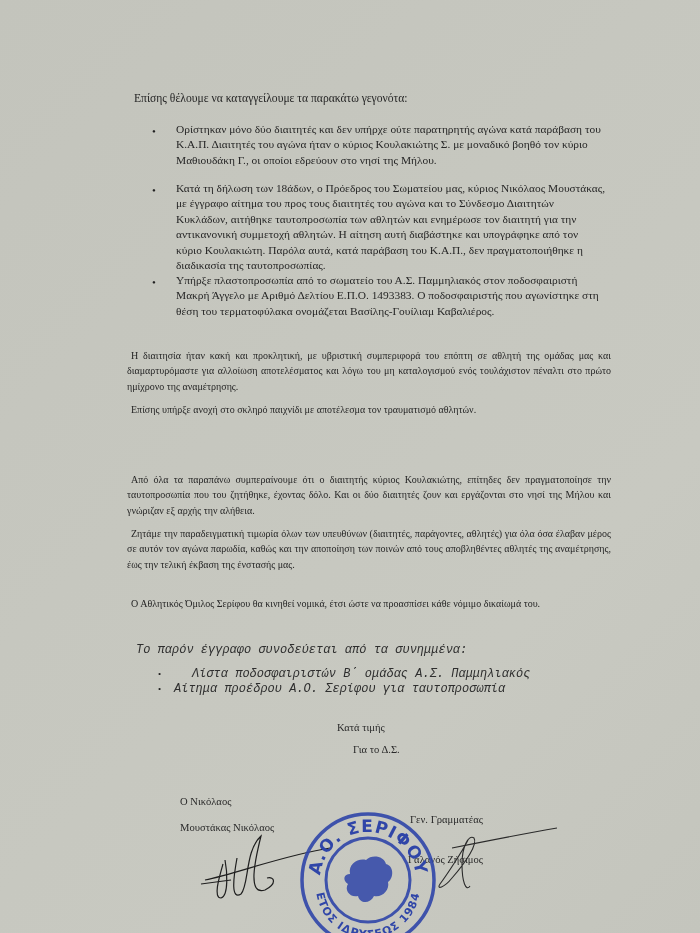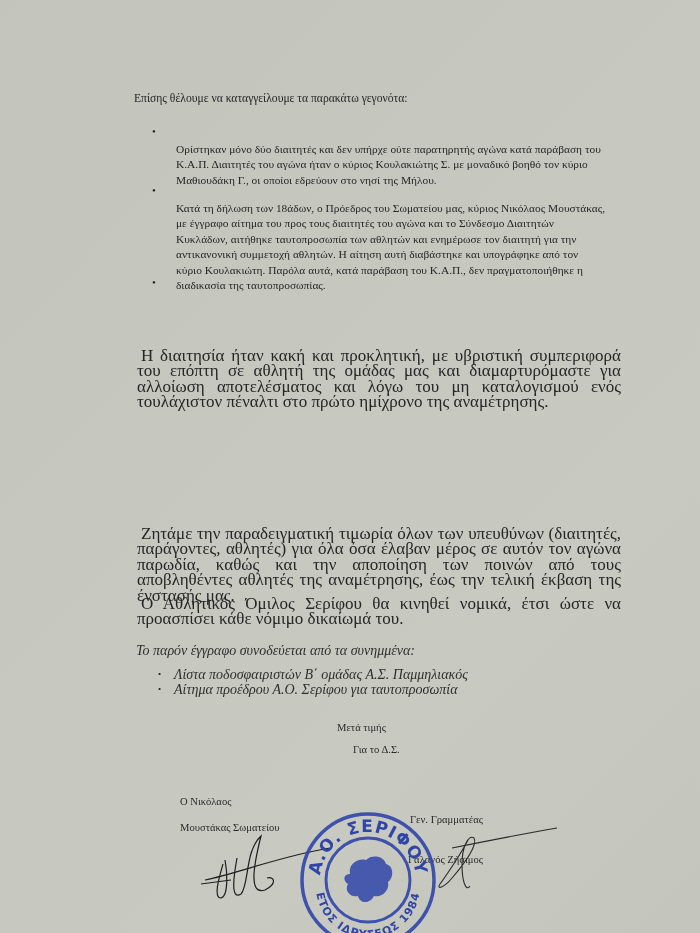--- a/index.html
+++ b/index.html
@@ -6,56 +6,59 @@
     body {
       width:700px; height:933px; overflow:hidden; position:relative;
       background: linear-gradient(135deg, #c3c4bc 0%, #c6c7bf 40%, #c8c9c1 70%, #c4c5bd 100%);
       font-family: "Liberation Serif", "DejaVu Serif", serif;
       color:#2a2a2a;
     }
     .page { position:absolute; left:0; top:0; width:700px; height:933px; }
     .txt { position:absolute; font-size:11.6px; line-height:15.6px; color:#262626; }
     .intro { left:134px; top:91px; }
     .bullet { position:absolute; font-size:11px; color:#222; }
-    .blist { position:absolute; left:176px; width:430px; font-size:11.4px; line-height:15.4px; color:#262626;margin-top:20px; }
-    .para { position:absolute; left:137px; width:484px; font-size:17px; line-height:15.4px; color:#262626; text-align:justify; }
-    .italic { font-style:italic; font-size:14px; line-height:13px; color:#2e2e2e; position:absolute; }
+    .blist { position:absolute; left:176px; width:430px; font-size:11.4px; line-height:15.4px; color:#262626; }
+    .para { position:absolute; left:127px; width:484px; font-size:10px; line-height:15.4px; color:#262626; text-align:justify; }
+    .italic { font-style:italic; font-size:12px; line-height:13px; color:#2e2e2e; position:absolute;font-family:Liberation Mono, monospace; }
     .sig { position:absolute; font-size:10.6px; color:#2a2a2a; }
     svg { position:absolute; }
   </style>
 </head>
 <body>
 
 <div class="page">
 
   <div class="txt intro">Επίσης θέλουμε να καταγγείλουμε τα παρακάτω γεγονότα:</div>
 
   <span class="bullet" style="left:152px;top:125px;">•</span>
   <div class="blist" style="top:122px;">Ορίστηκαν μόνο δύο διαιτητές και δεν υπήρχε ούτε παρατηρητής αγώνα κατά παράβαση του Κ.Α.Π. Διαιτητές του αγώνα ήταν ο κύριος Κουλακιώτης Σ. με μοναδικό βοηθό τον κύριο Μαθιουδάκη Γ., οι οποίοι εδρεύουν στο νησί της Μήλου.</div>
 
   <span class="bullet" style="left:152px;top:184px;">•</span>
   <div class="blist" style="top:181px;">Κατά τη δήλωση των 18άδων, ο Πρόεδρος του Σωματείου μας, κύριος Νικόλαος Μουστάκας, με έγγραφο αίτημα του προς τους διαιτητές του αγώνα και το Σύνδεσμο Διαιτητών Κυκλάδων, αιτήθηκε ταυτοπροσωπία των αθλητών και ενημέρωσε τον διαιτητή για την αντικανονική συμμετοχή αθλητών. Η αίτηση αυτή διαβάστηκε και υπογράφηκε από τον κύριο Κουλακιώτη. Παρόλα αυτά, κατά παράβαση του Κ.Α.Π., δεν πραγματοποιήθηκε η διαδικασία της ταυτοπροσωπίας.</div>
 
   <span class="bullet" style="left:152px;top:276px;">•</span>
+  <div class="blist" style="top:273px;">Υπήρξε πλαστοπροσωπία από το σωματείο του Α.Σ. Παμμηλιακός στον ποδοσφαιριστή Μακρή Άγγελο με Αριθμό Δελτίου Ε.Π.Ο. 1493383. Ο ποδοσφαιριστής που αγωνίστηκε στη θέση του τερματοφύλακα ονομάζεται Βασίλης-Γουίλιαμ Καβαλιέρος.</div>
 
   <div class="para" style="top:348px;text-indent:4px;">Η διαιτησία ήταν κακή και προκλητική, με υβριστική συμπεριφορά του επόπτη σε αθλητή της ομάδας μας και διαμαρτυρόμαστε για αλλοίωση αποτελέσματος και λόγω του μη καταλογισμού ενός τουλάχιστον πέναλτι στο πρώτο ημίχρονο της αναμέτρησης.</div>
+  <div class="para" style="top:402px;text-indent:4px;">Επίσης υπήρξε ανοχή στο σκληρό παιχνίδι με αποτέλεσμα τον τραυματισμό αθλητών.</div>
+  <div class="para" style="top:472px;text-indent:4px;">Από όλα τα παραπάνω συμπεραίνουμε ότι ο διαιτητής κύριος Κουλακιώτης, επίτηδες δεν πραγματοποίησε την ταυτοπροσωπία που του ζητήθηκε, έχοντας δόλο. Και οι δύο διαιτητές ζουν και εργάζονται στο νησί της Μήλου και γνώριζαν εξ αρχής την αλήθεια.</div>
   <div class="para" style="top:596px;text-indent:4px;">Ο Αθλητικός Όμιλος Σερίφου θα κινηθεί νομικά, έτσι ώστε να προασπίσει κάθε νόμιμο δικαίωμά του.</div>
   <div class="para" style="top:526px;text-indent:4px;">Ζητάμε την παραδειγματική τιμωρία όλων των υπευθύνων (διαιτητές, παράγοντες, αθλητές) για όλα όσα έλαβαν μέρος σε αυτόν τον αγώνα παρωδία, καθώς και την αποποίηση των ποινών από τους αποβληθέντες αθλητές της αναμέτρησης, έως την τελική έκβαση της ένστασής μας.</div>
 
   <div class="italic" style="left:136px;top:644px;">Το παρόν έγγραφο συνοδεύεται από τα συνημμένα:</div>
   <span class="bullet" style="left:158px;top:669px;font-size:9px;">•</span>
-  <div class="italic" style="left:174px;top:668px;">Λίστα ποδοσφαιριστών Β΄ ομάδας Α.Σ. Παμμηλιακός</div>
+  <div class="italic" style="left:192px;top:668px;">Λίστα ποδοσφαιριστών Β΄ ομάδας Α.Σ. Παμμηλιακός</div>
   <span class="bullet" style="left:158px;top:684px;font-size:9px;">•</span>
   <div class="italic" style="left:174px;top:683px;text-align:right;">Αίτημα προέδρου Α.Ο. Σερίφου για ταυτοπροσωπία</div>
 
-  <div class="sig" style="left:337px;top:722px;">Μετά τιμής</div>
+  <div class="sig" style="left:337px;top:722px;">Κατά τιμής</div>
   <div class="sig" style="left:337px;top:744px;margin-left:16px;">Για το Δ.Σ.</div>
 
   <div class="sig" style="left:180px;top:796px;">Ο Νικόλαος</div>
-  <div class="sig" style="left:180px;top:822px;">Μουστάκας Σωματείου</div>
+  <div class="sig" style="left:180px;top:822px;">Μουστάκας Νικόλαος</div>
   <div class="sig" style="left:410px;top:814px;">Γεν. Γραμματέας</div>
   <div class="sig" style="left:408px;top:822px;margin-top:32px;">Γαλανός Ζήσιμος</div>
 
   <svg style="left:195px;top:830px;" width="140" height="75" viewBox="0 0 140 75">
     <path d="M10 50 C 40 44, 90 25, 135 18" fill="none" stroke="#1e1e1e" stroke-width="1.2"></path>
     <path d="M28 34 C 24 48, 18 68, 26 68 C 34 66, 32 40, 30 30" fill="none" stroke="#1e1e1e" stroke-width="1.2"></path>
     <path d="M42 28 C 38 50, 36 70, 46 64 C 54 56, 50 20, 66 6 C 60 30, 52 66, 70 60 C 82 54, 80 46, 72 48" fill="none" stroke="#1e1e1e" stroke-width="1.2"></path>
     <path d="M6 54 L 36 50" fill="none" stroke="#1e1e1e" stroke-width="1.2"></path>
   </svg>
 

